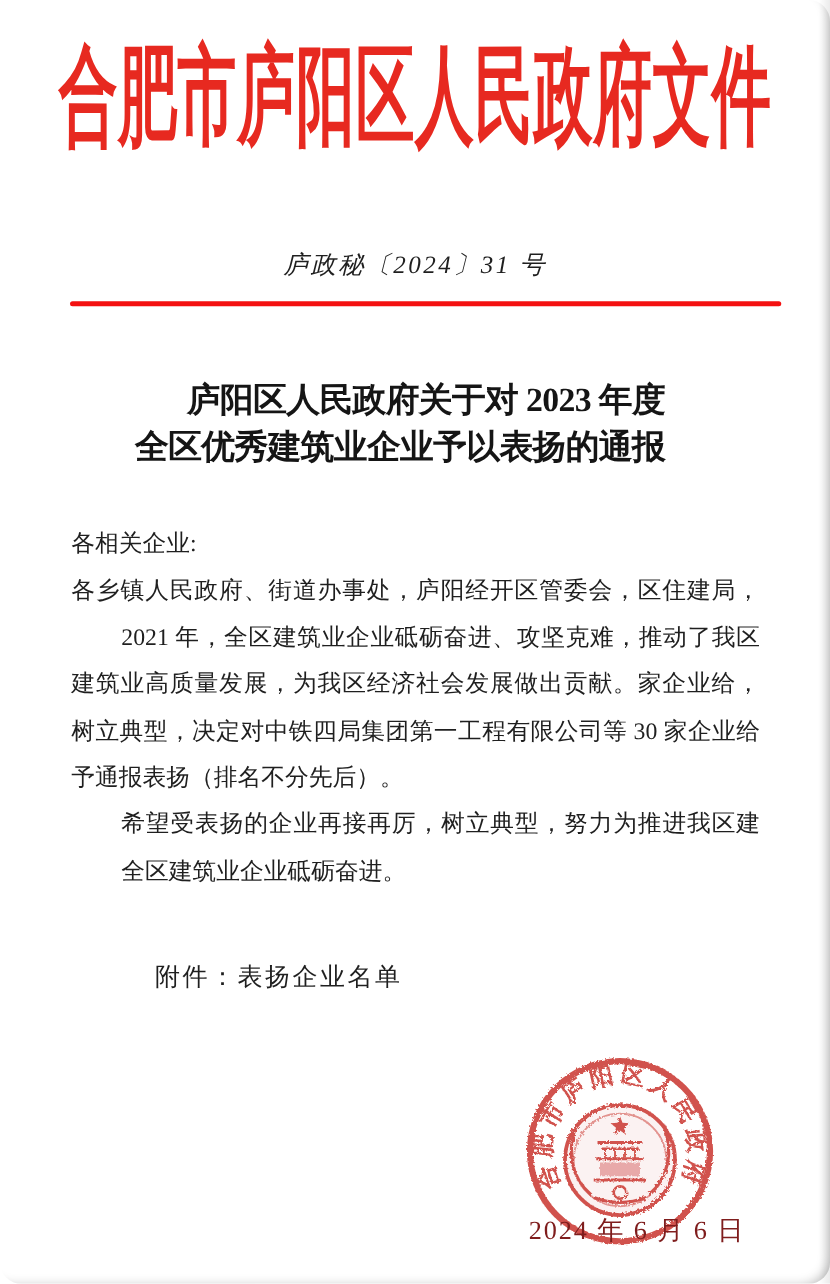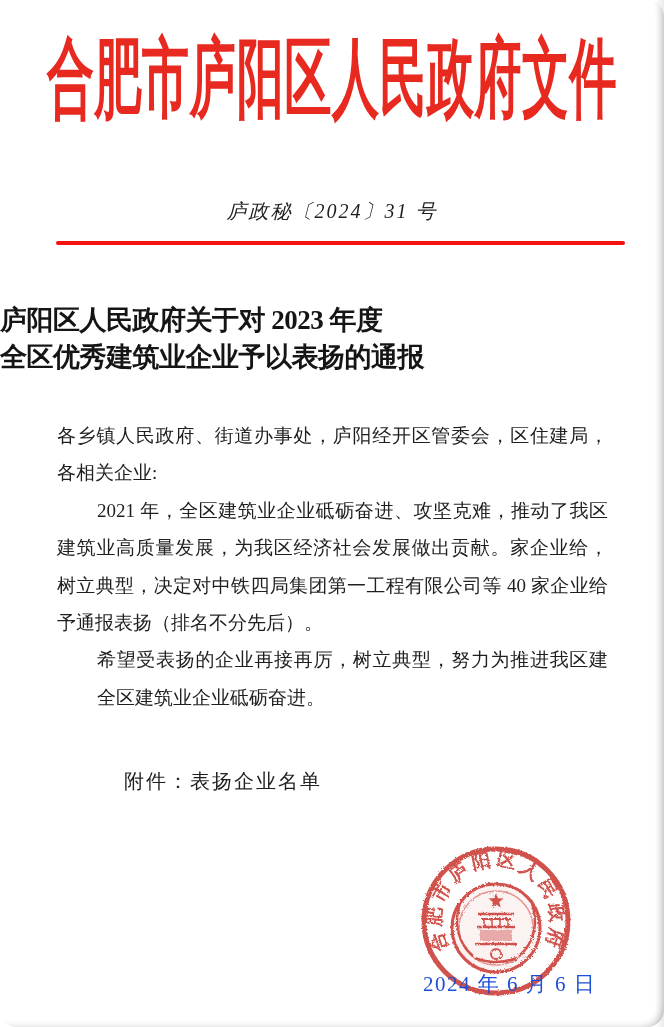--- a/index.html
+++ b/index.html
@@ -47,21 +47,21 @@
   .red-line {
     position: absolute;
     top: 241px; left: 56px;
     width: 569px; height: 4px;
     background: #f41111;
     border-radius: 2px;
   }
   .doc-title {
     position: absolute;
     top: 302px; left: 0; width: 532px;
-    text-align: left;
+    text-align: right;
     font-size: 27px;
     line-height: 37px;
     font-weight: bold;
     color: #151515;
     letter-spacing: -0.5px;
   }
   .body-block {
     position: absolute;
     top: 417px; left: 57px;
     width: 551px;
@@ -88,46 +88,46 @@
     position: absolute;
     top: 842px; left: 417px;
     width: 158px; height: 158px;
     opacity: 0.85;
   }
   .issue-date {
     position: absolute;
     top: 970px; left: 423px;
     font-size: 21px;
     letter-spacing: 1.5px;
-    color: #1d4ed8;
+    color: #7f1d1d;
     z-index: 5;
   }
 </style>
 </head>
 <body>
 
 <div class="page">
 
   <div class="letterhead">合肥市庐阳区人民政府文件</div>
 
   <div class="doc-number">庐政秘〔2024〕31 号</div>
 
   <div class="red-line"></div>
 
   <div class="doc-title">
     <div>庐阳区人民政府关于对 2023 年度</div>
     <div>全区优秀建筑业企业予以表扬的通报</div>
   </div>
 
   <div class="body-block" id="body-lines">
+      <div class="line">各相关企业:</div>
       <div class="line fill">各乡镇人民政府、街道办事处，庐阳经开区管委会，区住建局，</div>
-      <div class="line">各相关企业:</div>
       <div class="line indent fill">2021 年，全区建筑业企业砥砺奋进、攻坚克难，推动了我区</div>
       <div class="line fill">建筑业高质量发展，为我区经济社会发展做出贡献。家企业给，</div>
-      <div class="line fill">树立典型，决定对中铁四局集团第一工程有限公司等 40 家企业给</div>
+      <div class="line fill">树立典型，决定对中铁四局集团第一工程有限公司等 30 家企业给</div>
       <div class="line">予通报表扬（排名不分先后）。</div>
       <div class="line indent fill">希望受表扬的企业再接再厉，树立典型，努力为推进我区建</div>
       <div class="line indent">全区建筑业企业砥砺奋进。</div>
     </div>
 
   <div class="attachment">附件：表扬企业名单</div>
 
   <div class="seal">
     <svg width="158" height="158" viewBox="0 0 158 158">
       <defs>

